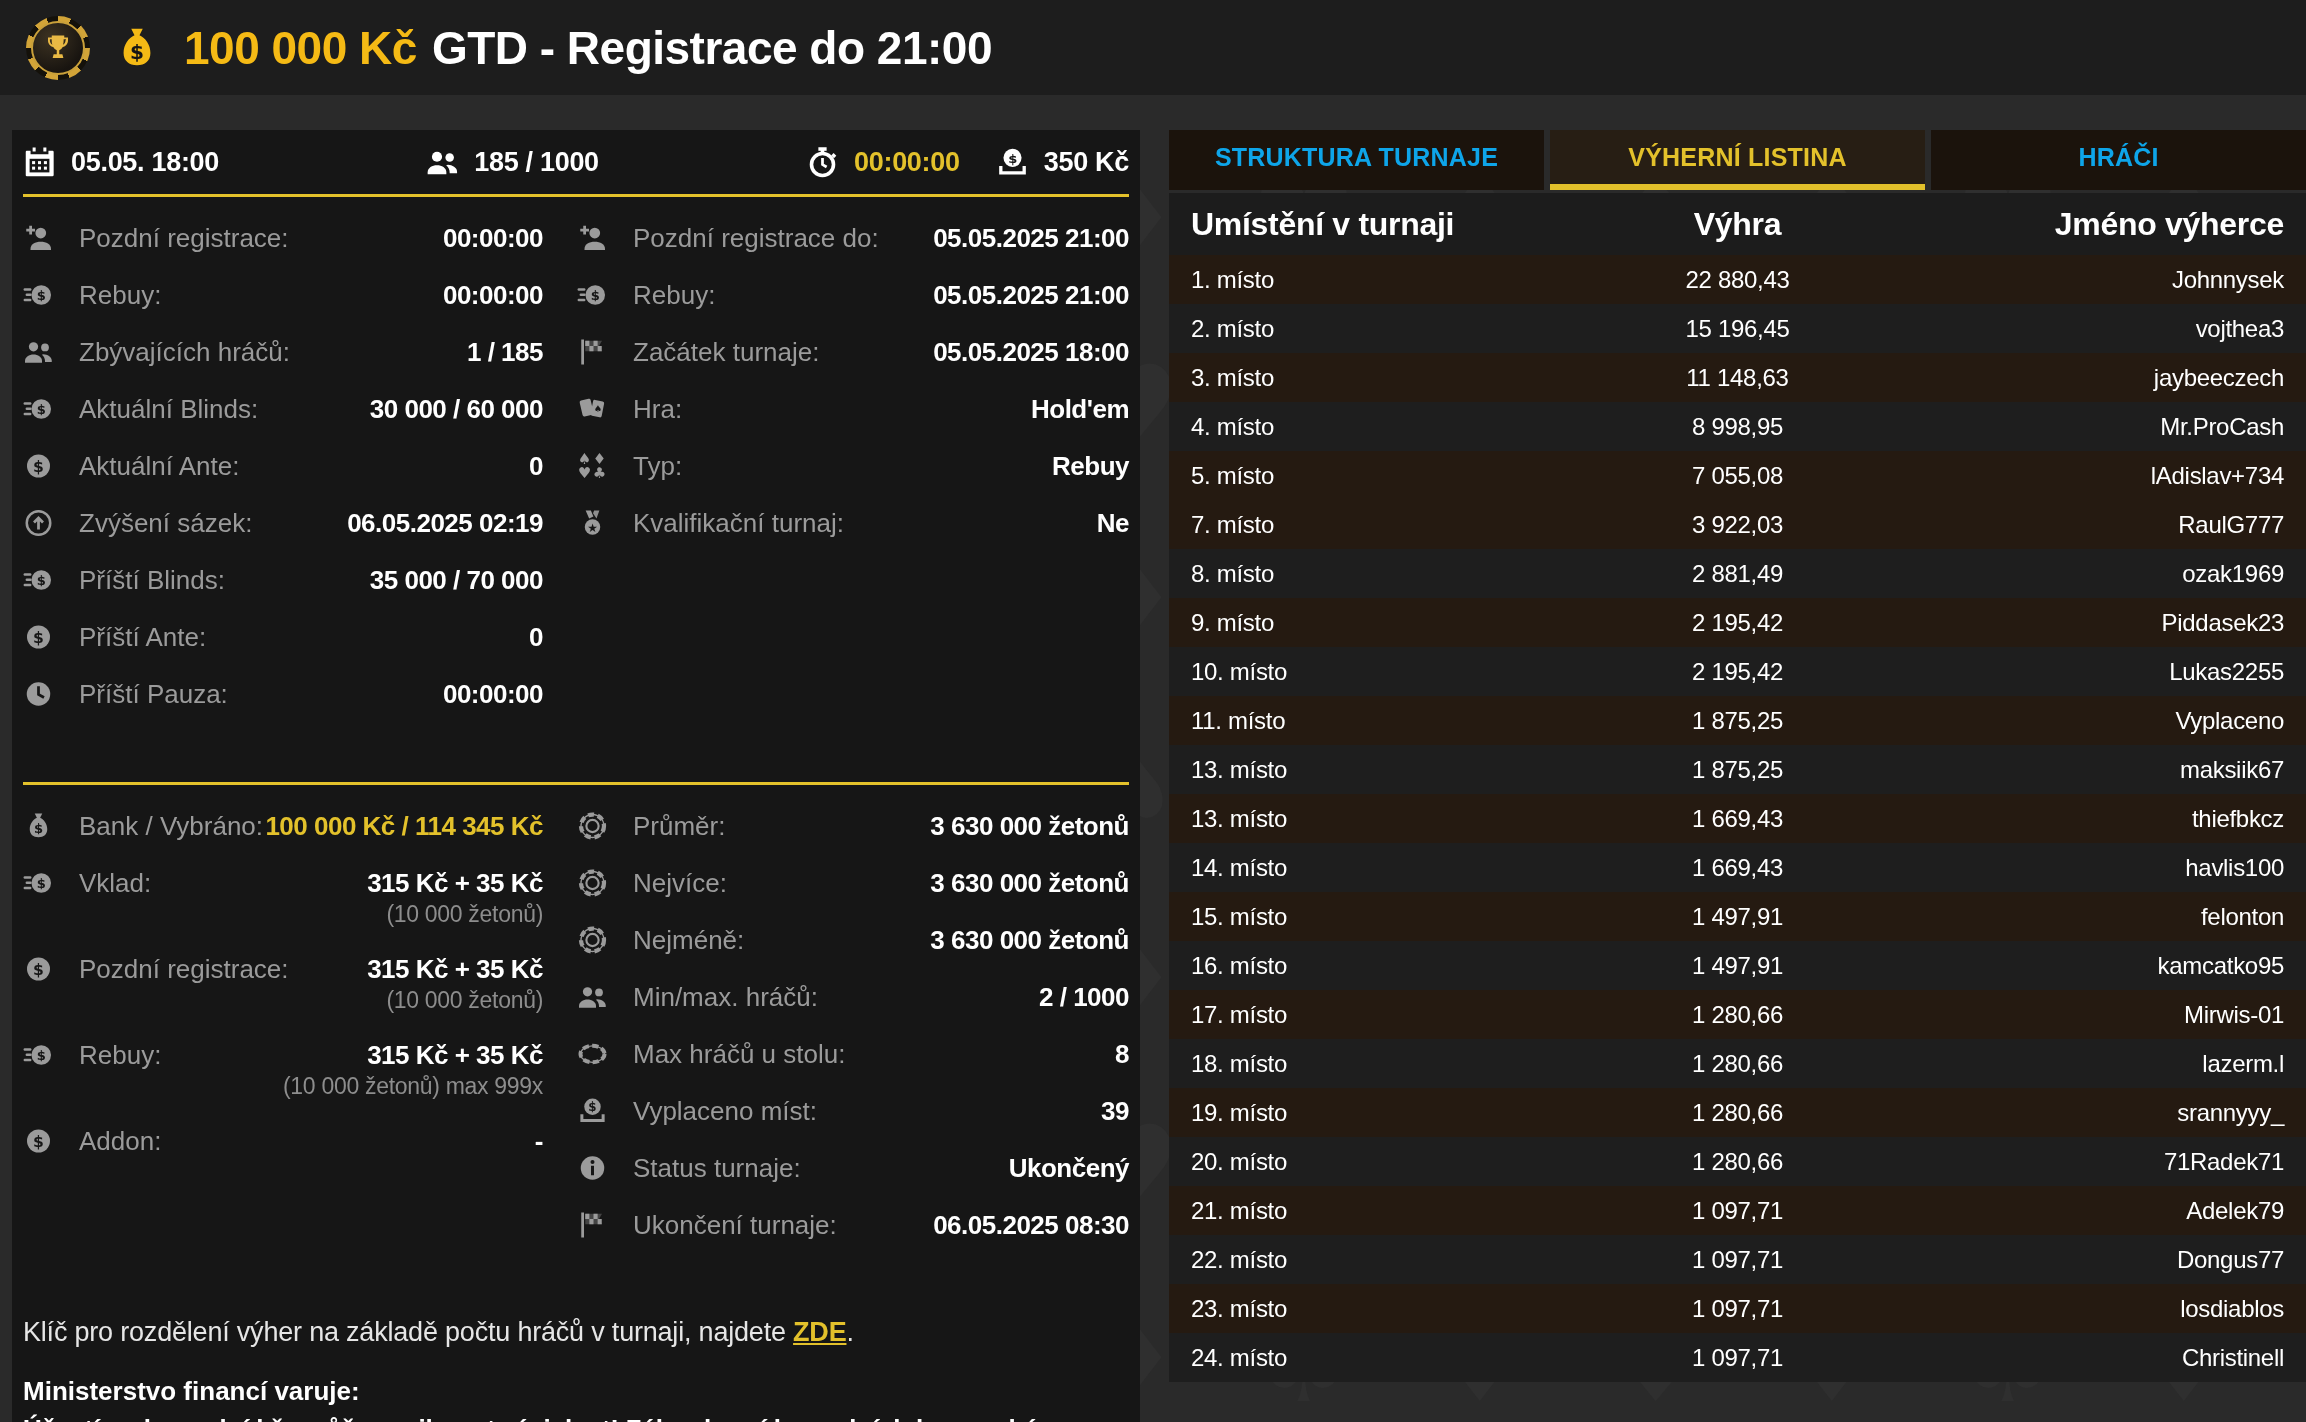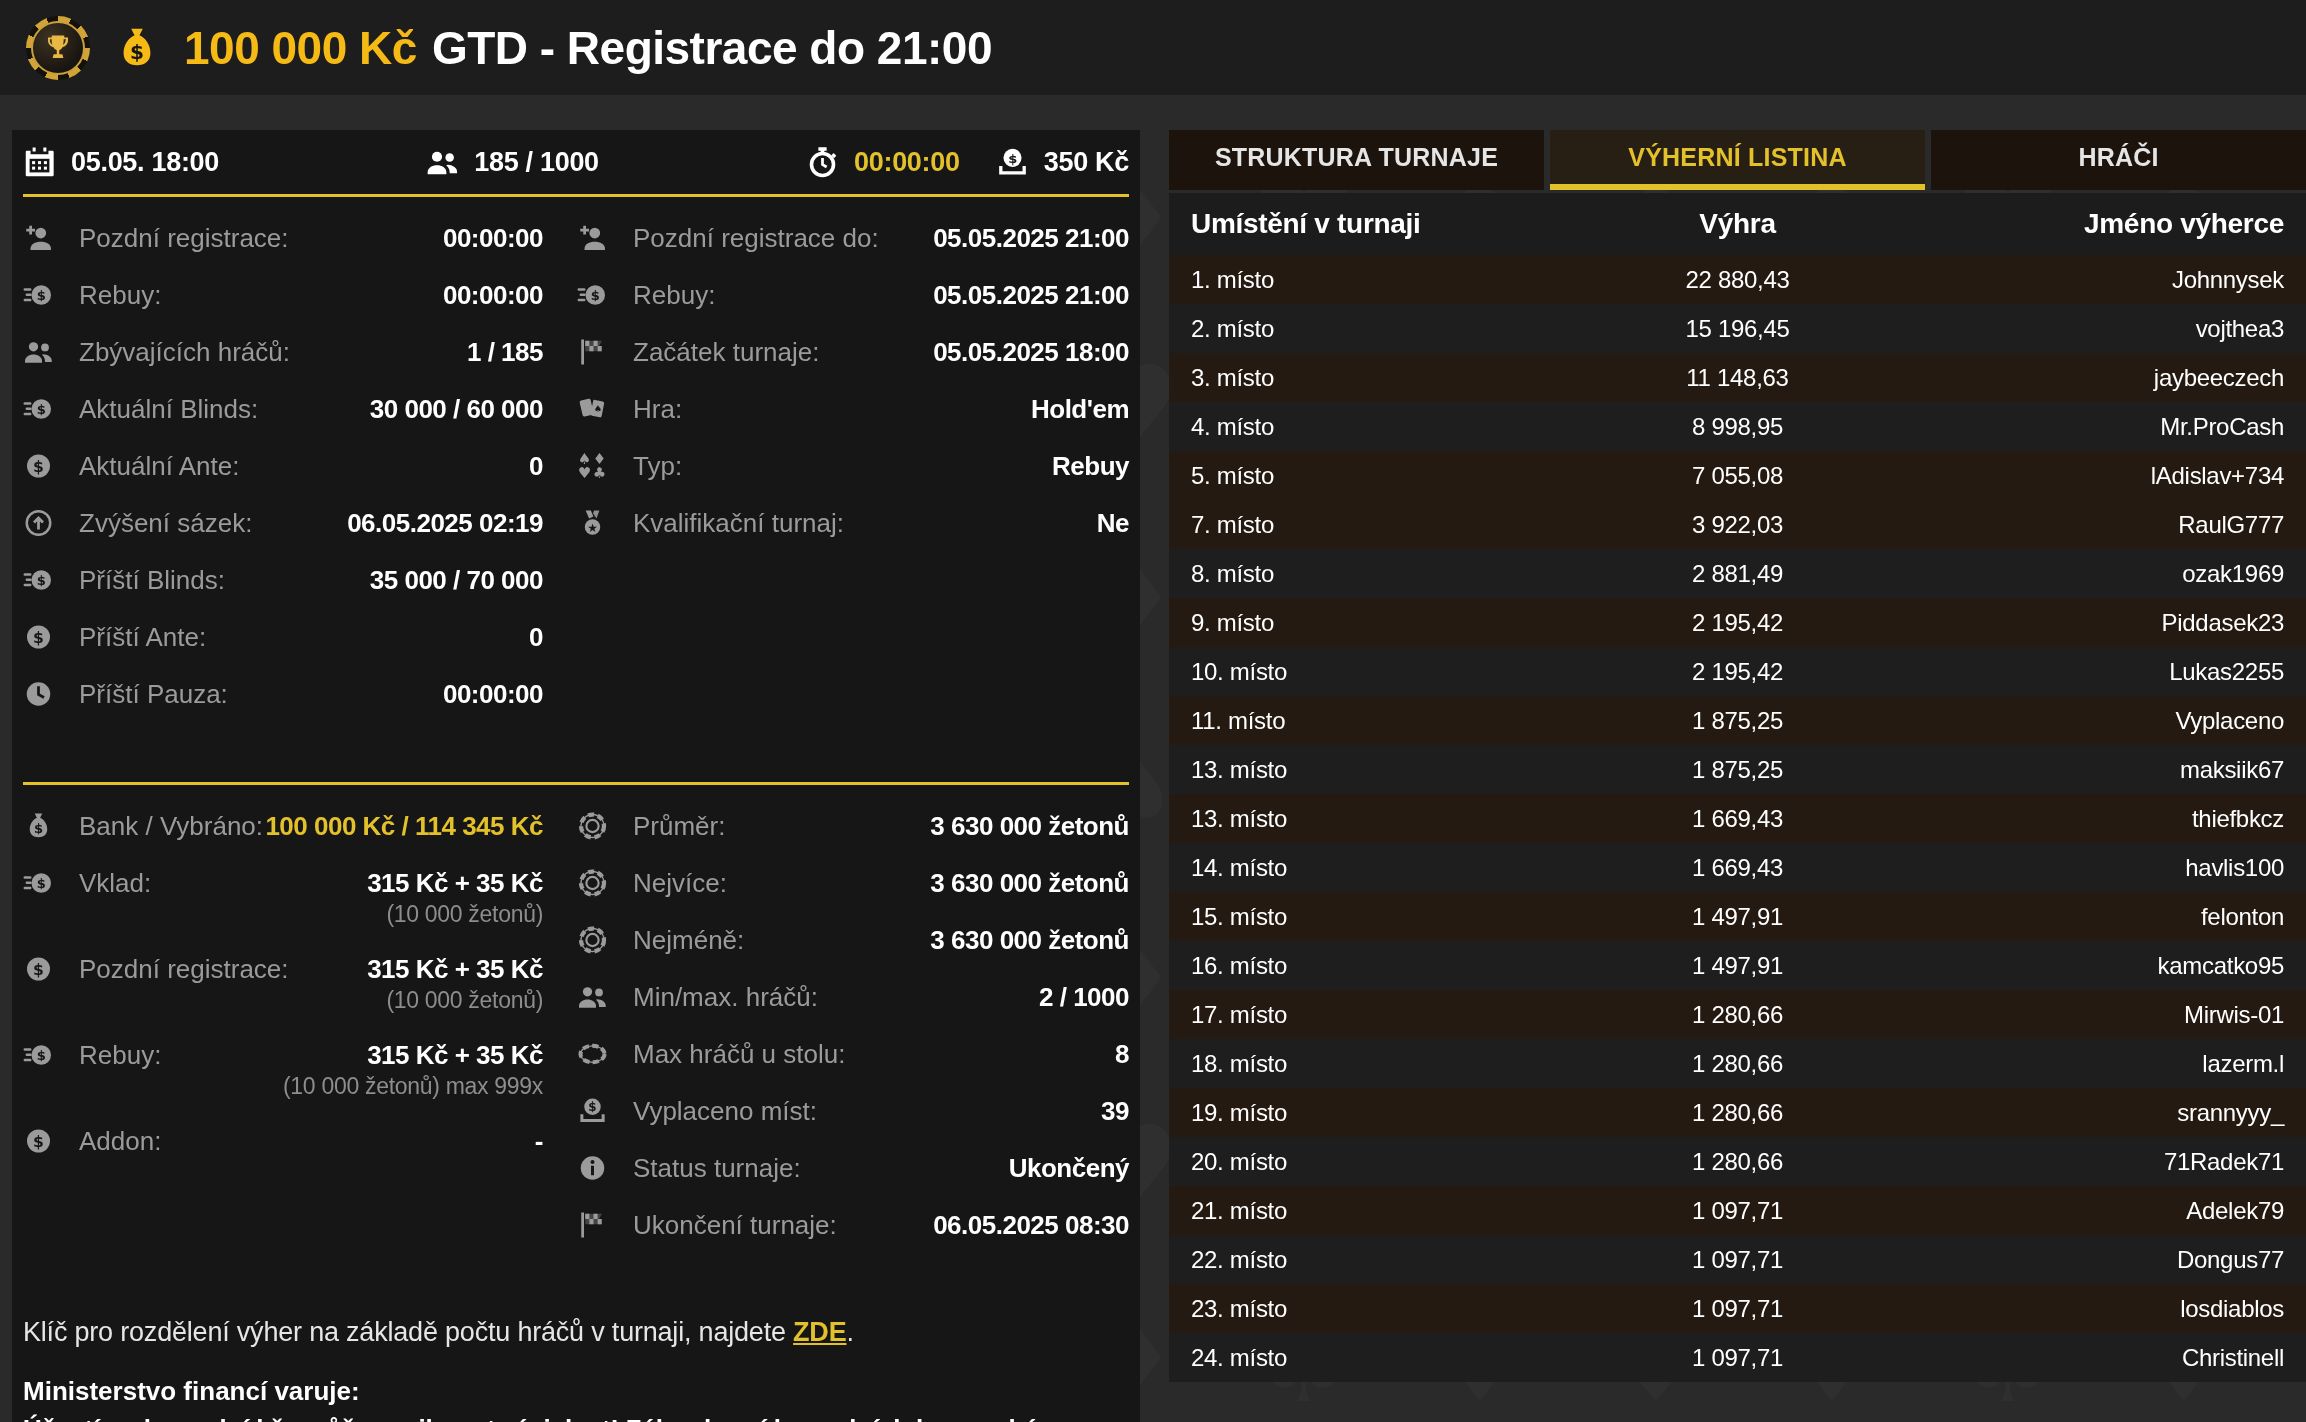--- a/index.html
+++ b/index.html
@@ -40,23 +40,23 @@
   .detail-sub{text-align:right;font-size:23px;color:#8d8d8d;margin-top:3px;line-height:26px;letter-spacing:-.3px;}
   .divider{border-top:3px solid var(--accent,#e3c12b);margin:46px 0 4px;}
 
   .lfooter{margin-top:50px;}
   .keyline{font-size:27px;color:#e6e6e6;margin:0;letter-spacing:-.2px;}
   .zde{color:var(--accent,#e3c12b);text-decoration:underline;font-weight:700;cursor:pointer;}
   .warn-title{font-size:26px;font-weight:700;margin:28px 0 0;}
   .warn-text{font-size:26px;font-weight:700;margin:7px 0 0;letter-spacing:-.2px;}
 
   .tabs{display:flex;gap:6px;height:60px;}
-  .tab{flex:1;display:flex;align-items:center;justify-content:center;font-weight:700;font-size:25px;letter-spacing:.2px;background:var(--tab-bg,#1b130c);color:#e5e5e5;border-bottom:6px solid transparent;box-sizing:border-box;cursor:pointer;white-space:nowrap;}
+  .tab{flex:1;display:flex;align-items:center;justify-content:center;font-weight:700;font-size:25px;letter-spacing:.2px;background:var(--tab-bg,#1b130c);color:#0ea5e9;border-bottom:6px solid transparent;box-sizing:border-box;cursor:pointer;white-space:nowrap;}
   .tab.active{background:var(--tab-active-bg,#271e14);color:var(--accent,#e3c12b);border-bottom-color:var(--accent,#e3c12b);}
-  .thead{height:62px;margin-top:3px;background:#1c1c1c;display:flex;align-items:center;padding:0 22px;font-size:28px;font-weight:700;letter-spacing:-.3px;}
+  .thead{height:62px;margin-top:3px;background:#1c1c1c;display:flex;align-items:center;padding:0 22px;font-size:32px;font-weight:700;letter-spacing:-.3px;}
   .thead .c0,.trow .c0{flex:1;text-align:left;}
   .thead .c1,.trow .c1{flex:1;text-align:center;}
   .thead .c2,.trow .c2{flex:1;text-align:right;}
   .trow{height:49px;display:flex;align-items:center;padding:0 22px;font-size:24px;letter-spacing:-.3px;}
   .trow.odd{background:var(--row-odd,#251a11);}
   .trow.even{background:var(--row-even,#1e1e1e);}
 
   .suits-grid{display:grid;grid-template-columns:1fr 1fr;font-size:15px;line-height:14px;width:30px;text-align:center;font-family:"DejaVu Sans",sans-serif;}
 </style>
 </head>

